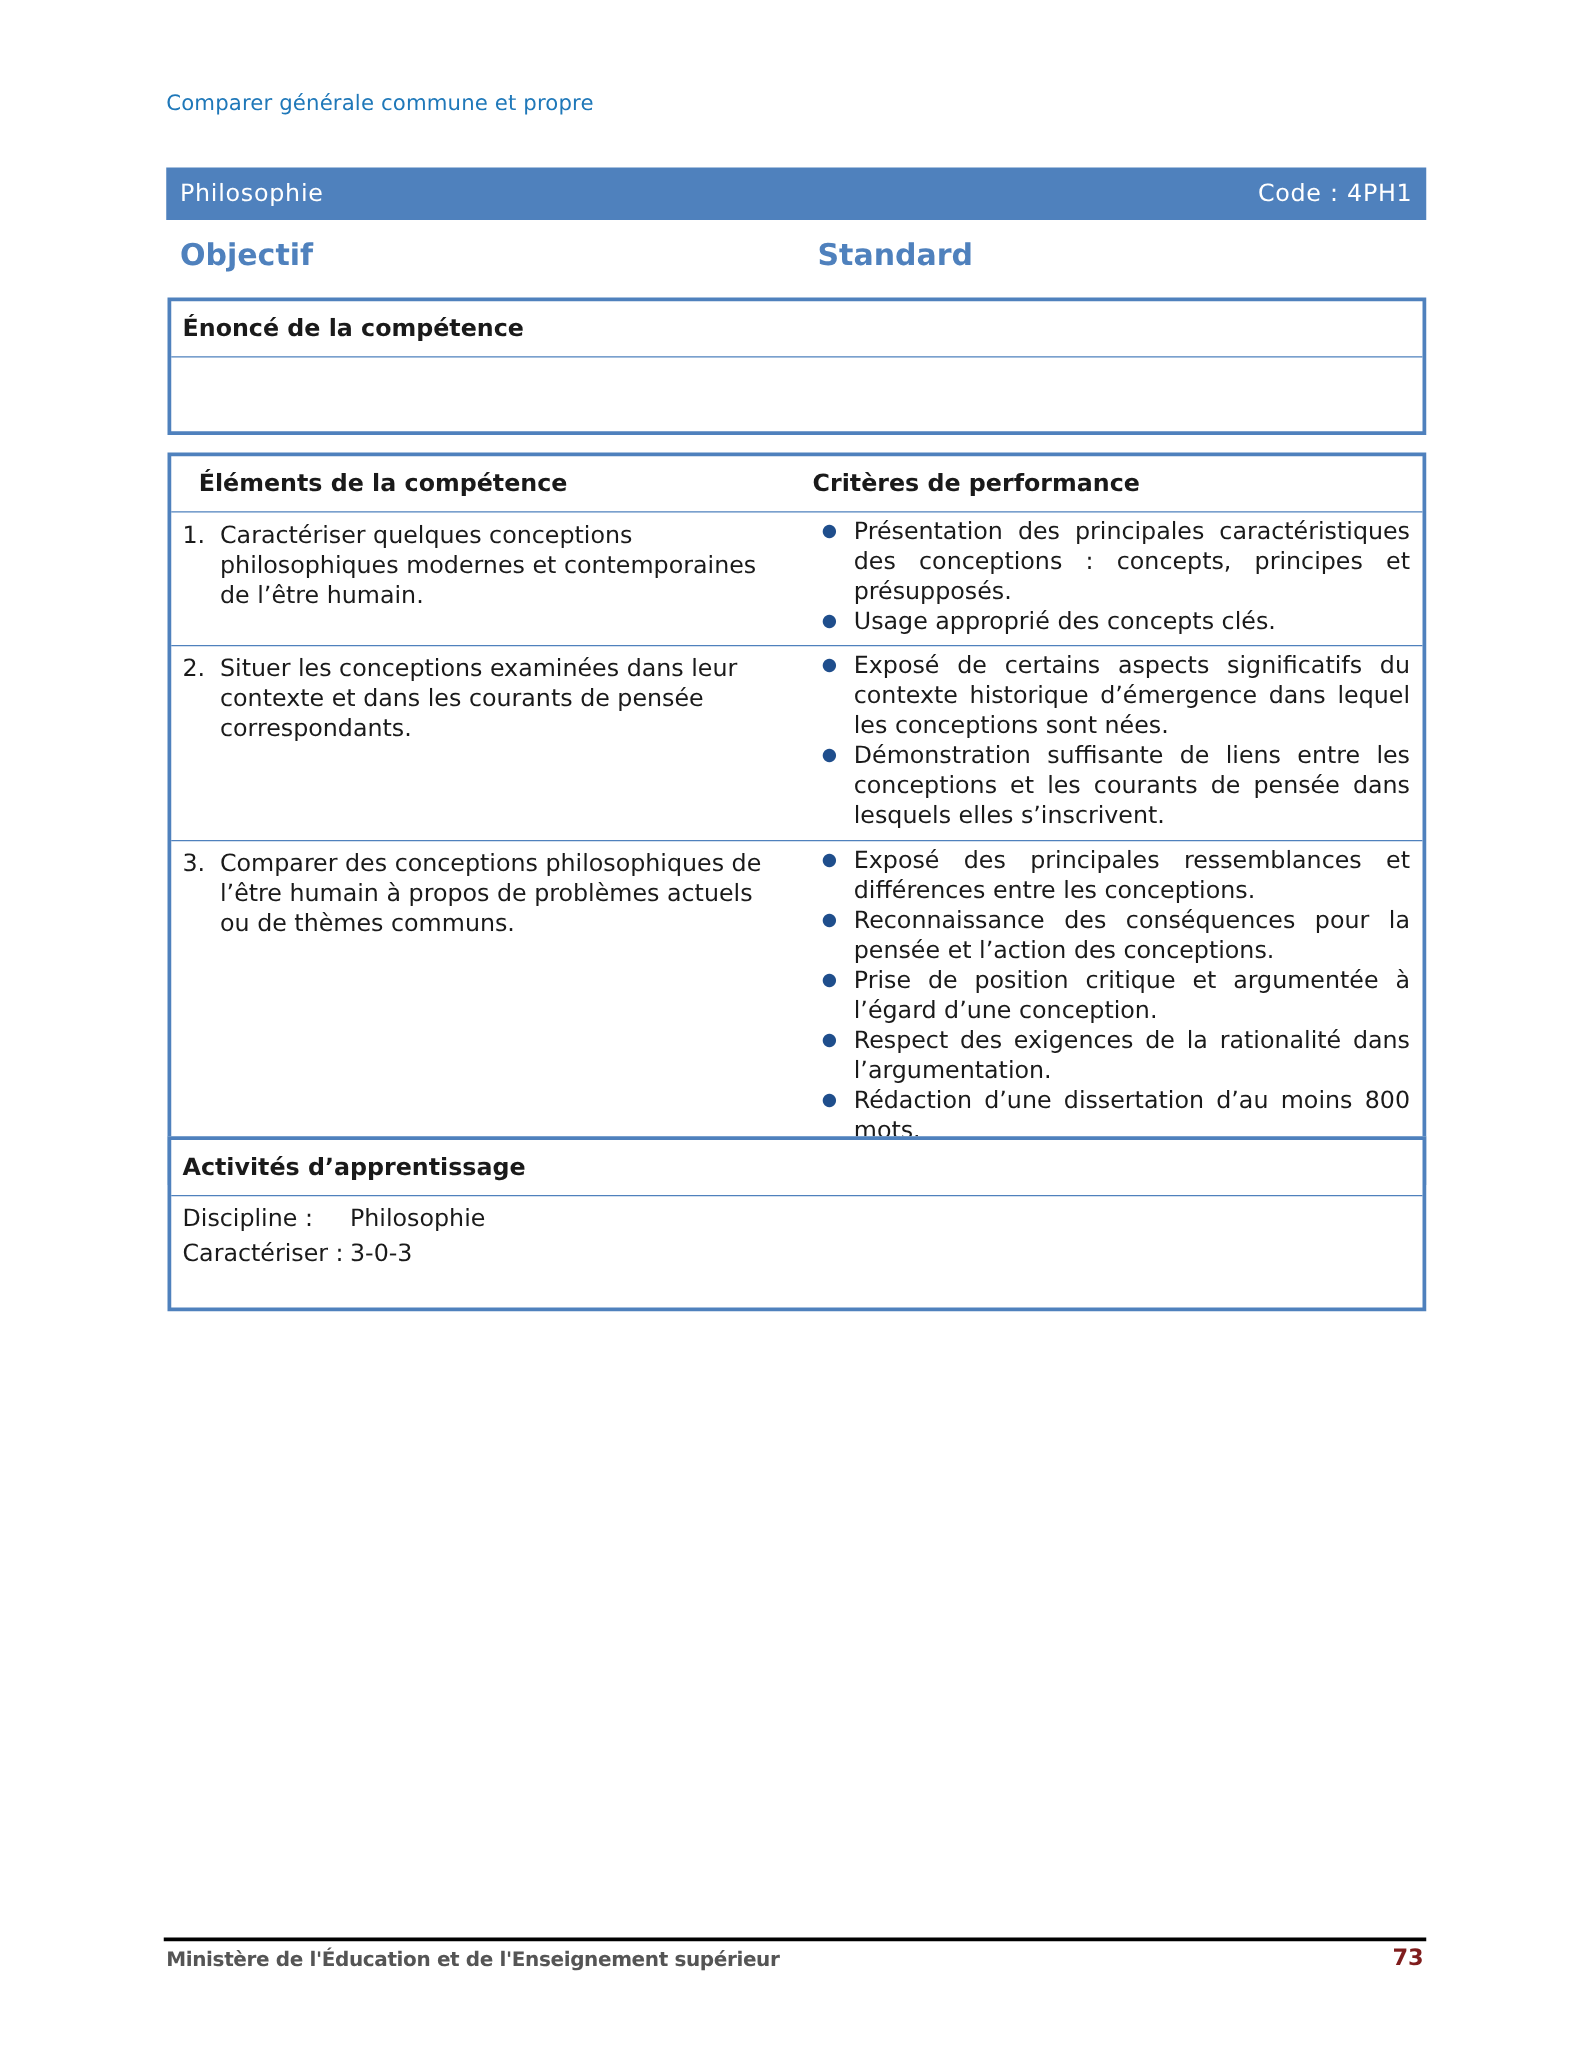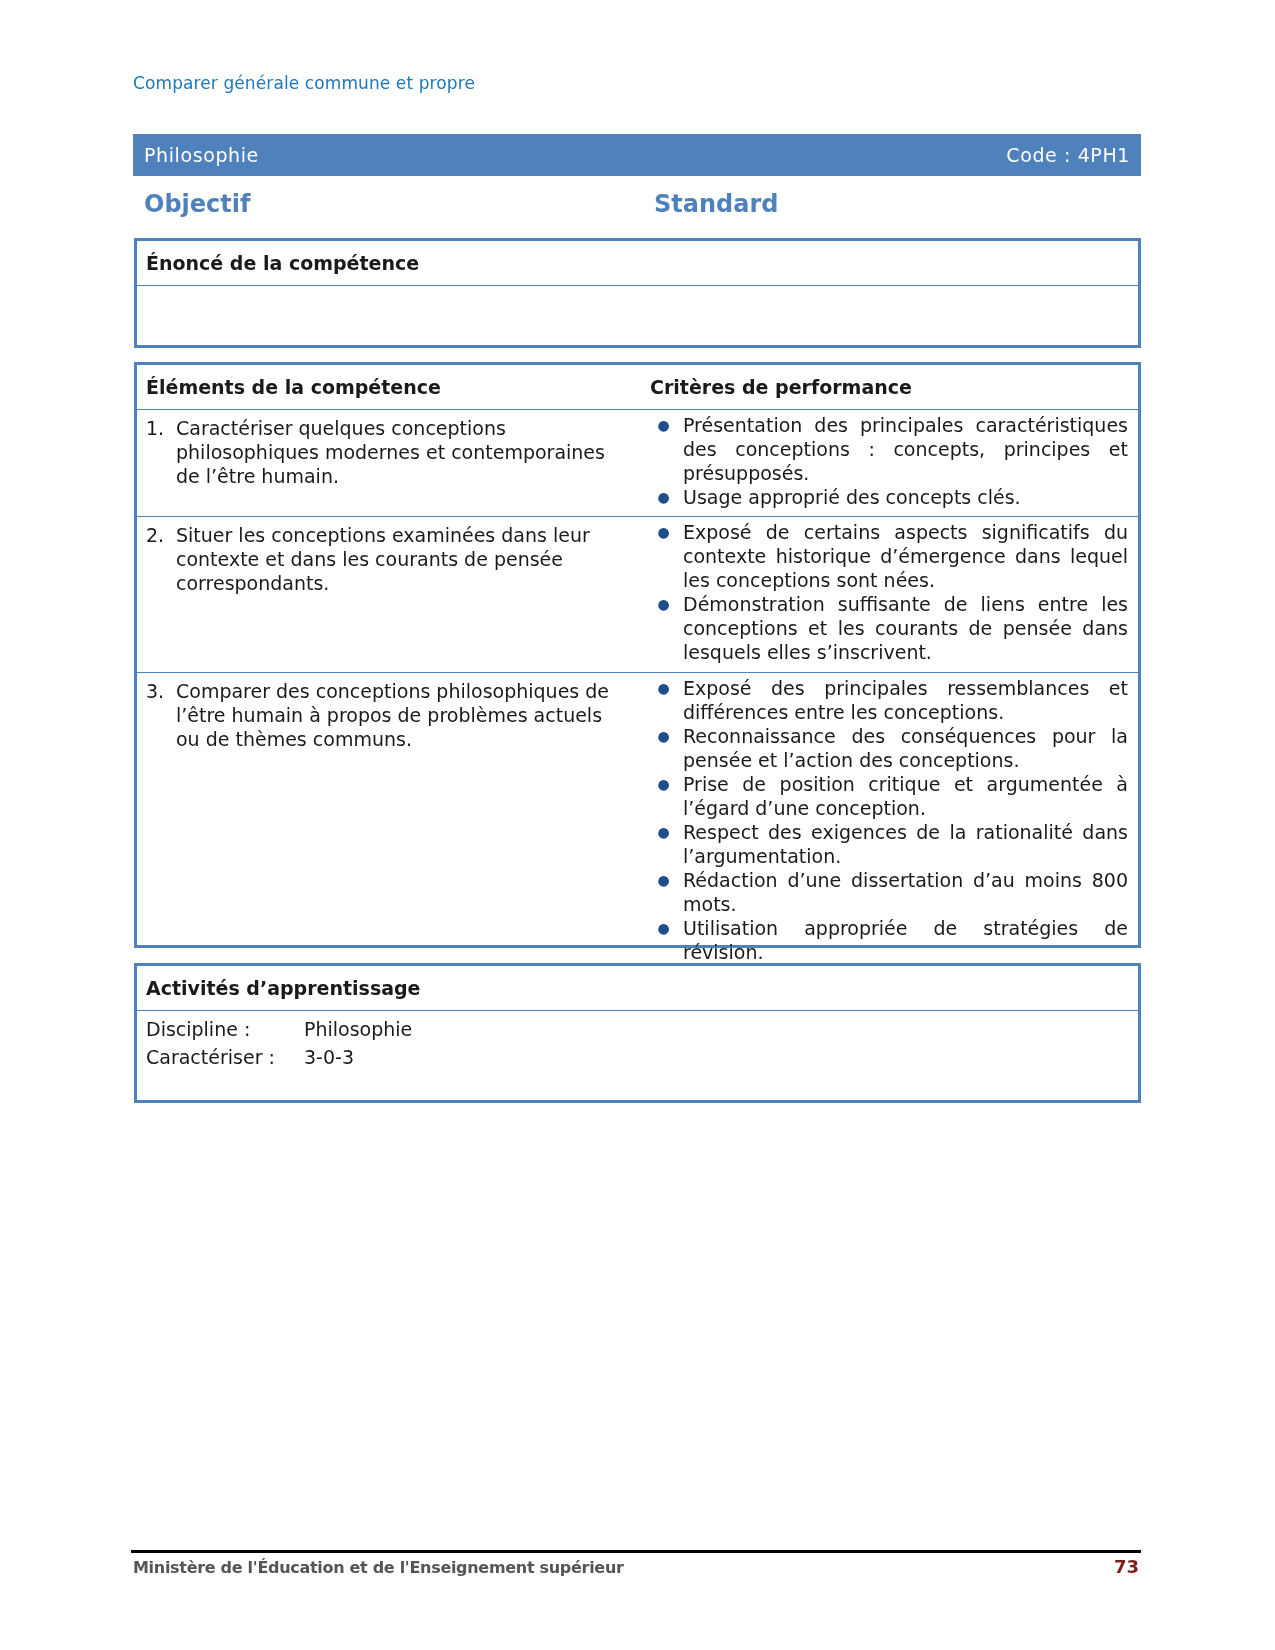--- a/index.html
+++ b/index.html
@@ -19,41 +19,41 @@
   .box-head { font-weight: bold; font-size: 19px; padding: 0 9px; display: flex; align-items: center; border-bottom: 1.5px solid #4f81bd; text-align: center; }
   .box-body { font-size: 19px; line-height: 24px; padding: 6px 9px; }
 
   .enonce { top: 238px; height: 110px; }
   .enonce .box-head { height: 45px; }
   .enonce .box-body { width: 520px; padding-top: 6px; }
 
   .elements { top: 362px; height: 586px; }
   .el-head { display: flex; height: 45px; border-bottom: 1.5px solid #4f81bd; }
   .el-head div { font-weight: bold; font-size: 19px; display: flex; align-items: center; }
-  .el-head .c1 { width: 503px; padding-left: 9px; text-align: center; }
+  .el-head .c1 { width: 503px; padding-left: 22px; text-align: center; }
   .el-head .c2 { padding-left: 10px; }
 
   .row { display: flex; border-bottom: 1.5px solid #4f81bd; }
   .row:last-child { border-bottom: none; }
   .row .left { width: 503px; padding: 6px 9px 0 9px; font-size: 19px; line-height: 24px; display: flex; }
   .row .left .num { width: 30px; flex: none; }
   .row .left .txt { flex: 1; }
   .row .right { flex: 1; padding: 3px 10px 4px 0; font-size: 19px; line-height: 24px; }
   .crit { display: flex; }
   .crit .bul { width: 43px; flex: none; text-align: center; color: #1f4e8c; font-size: 14px; padding-left: 4px; }
   .crit .ct { flex: 1; text-align: justify; }
 
   .r1 { height: 107px; }
   .r2 { height: 156px; }
   .r3 { height: 272px; }
 
-  .activites { top: 963px; height: 140px; }
+  .activites { top: 909px; height: 140px; }
   .activites .box-head { height: 45px; }
   .act-body { padding: 4px 9px; font-size: 19px; line-height: 28px; }
-  .act-row { display: flex; gap: 24px; }
+  .act-row { display: flex; }
   .act-row .lab { width: 134px; }
 
   .footer-rule { position: absolute; left: 131px; top: 1550px; width: 1010px; height: 3px; background: #000; }
   .footer-left { position: absolute; left: 133px; top: 1558px; font-size: 16px; font-weight: bold; color: #555; letter-spacing: -0.3px; }
   .footer-right { position: absolute; right: 136px; top: 1556px; font-size: 18px; font-weight: bold; color: #7f1d1d; }
 </style>
 </head>
 <body>
 
 <div class="running-head">Comparer générale commune et propre</div>

